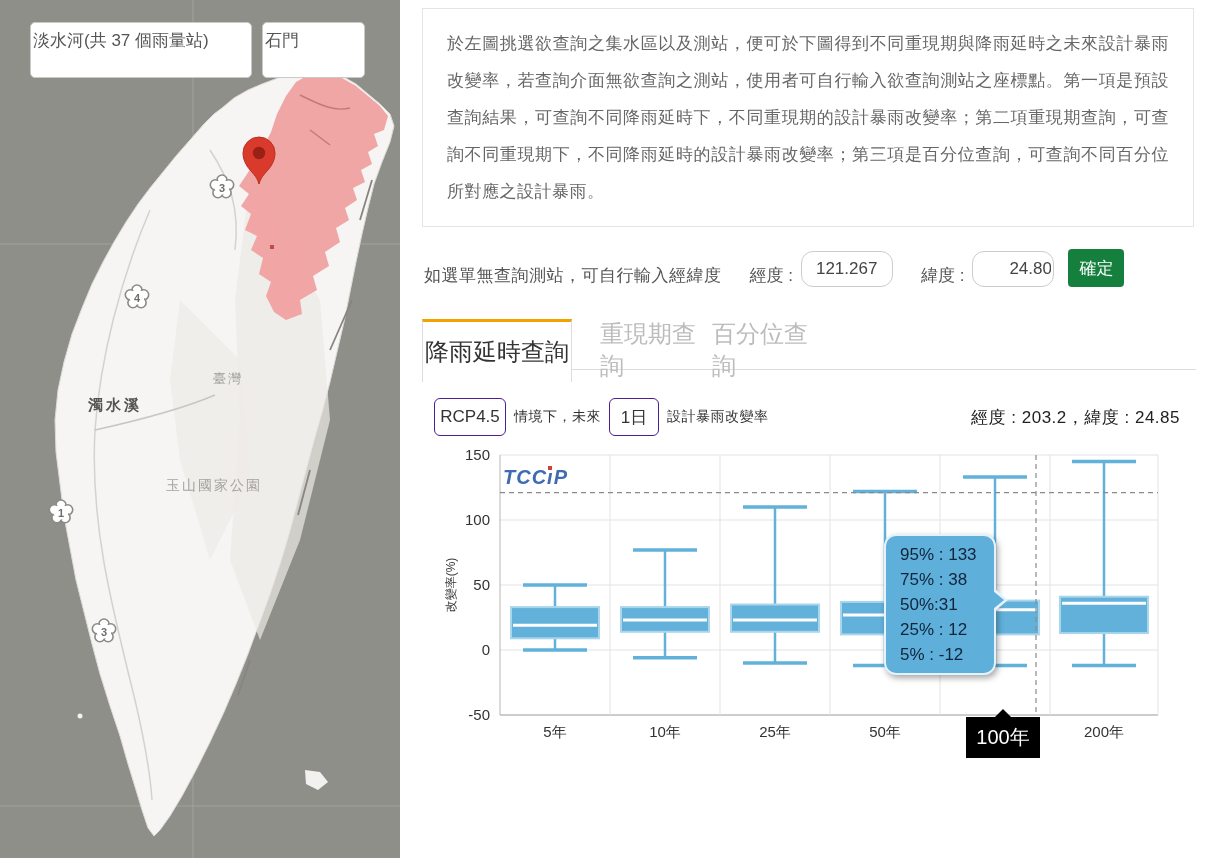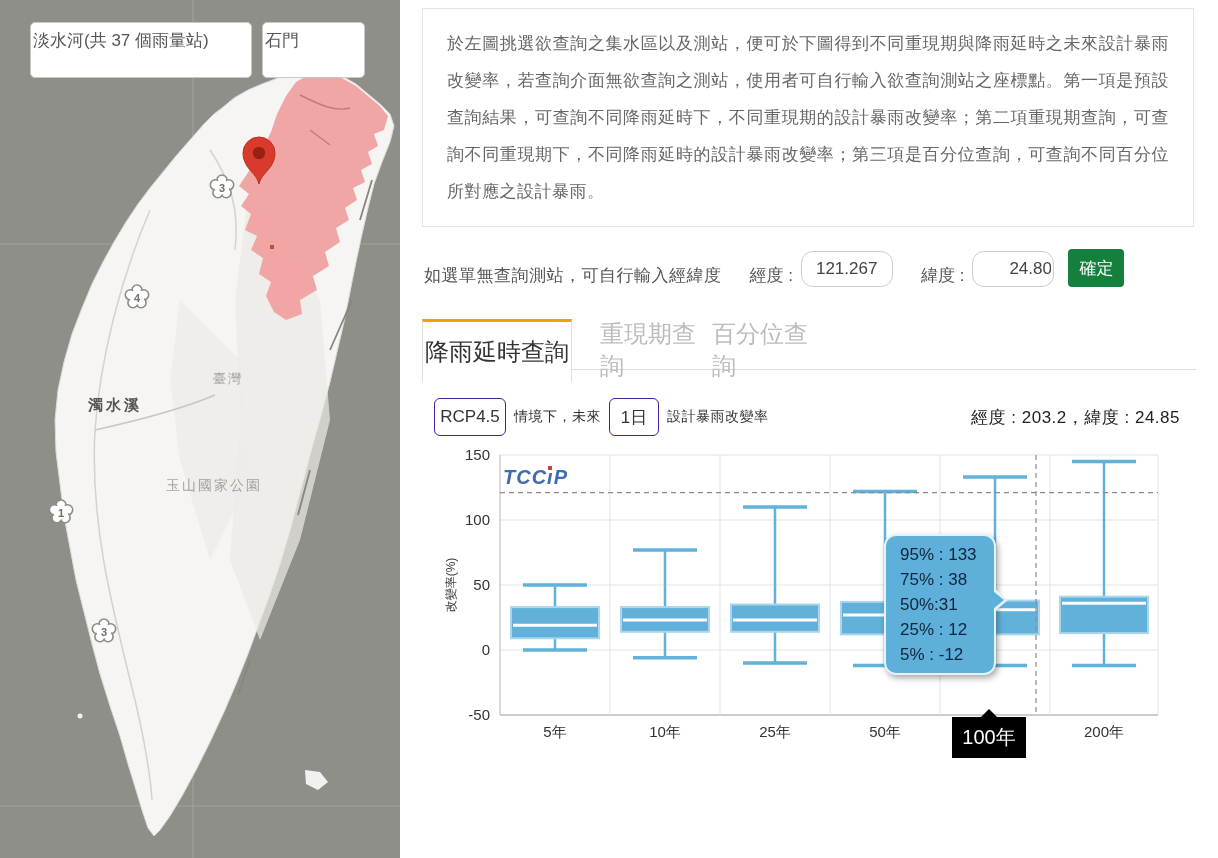--- a/index.html
+++ b/index.html
@@ -50,21 +50,21 @@
   .wm-dot{position:absolute;top:0;left:1px;width:4px;height:4px;background:#d0403a;}
 
   #chart-tooltip{position:absolute;left:456px;top:96px;width:90px;background:#5fafdb;border:2px solid #e3f2fb;
      border-radius:12px;padding:6px 4px 6px 14px;box-shadow:2px 3px 6px rgba(0,0,0,.35);z-index:5;}
   #chart-tooltip div{font-size:17px;color:#10243a;line-height:25px;white-space:nowrap;}
   #tooltip-arrow-outer{position:absolute;right:-14px;top:52px;width:0;height:0;
      border-top:12px solid transparent;border-bottom:12px solid transparent;border-left:14px solid #e3f2fb;}
   #tooltip-arrow-inner{position:absolute;right:-10px;top:55px;width:0;height:0;
      border-top:9px solid transparent;border-bottom:9px solid transparent;border-left:11px solid #5fafdb;}
 
-  #xlabel-highlight{position:absolute;left:524px;top:279px;width:74px;height:41px;background:#000;color:#fff;
+  #xlabel-highlight{position:absolute;left:538px;top:279px;width:74px;height:41px;background:#000;color:#fff;
      display:flex;align-items:center;justify-content:center;font-size:20px;z-index:4;}
   #xlabel-highlight::before{content:"";position:absolute;top:-8px;left:50%;margin-left:-8px;width:0;height:0;
      border-left:8px solid transparent;border-right:8px solid transparent;border-bottom:8px solid #000;}
 </style>
 </head>
 <body>
 
 <div id="stage">
 
   <div id="map">

